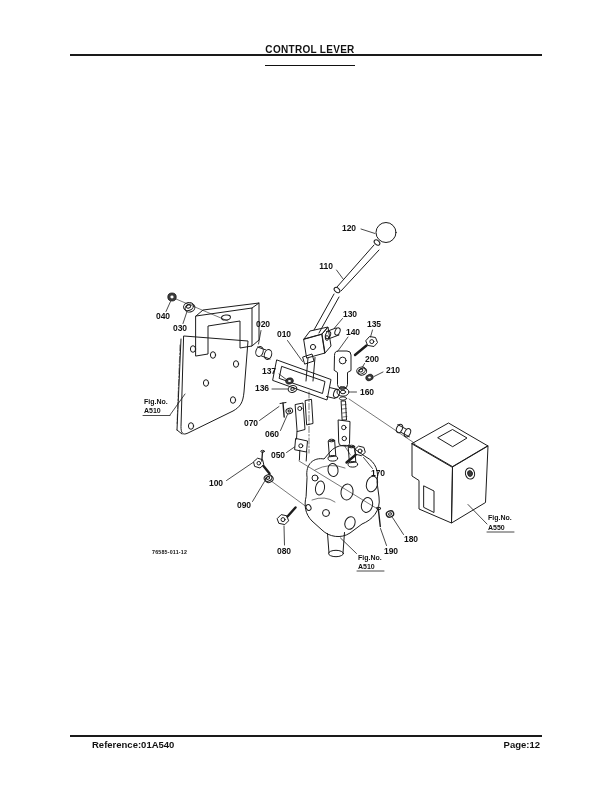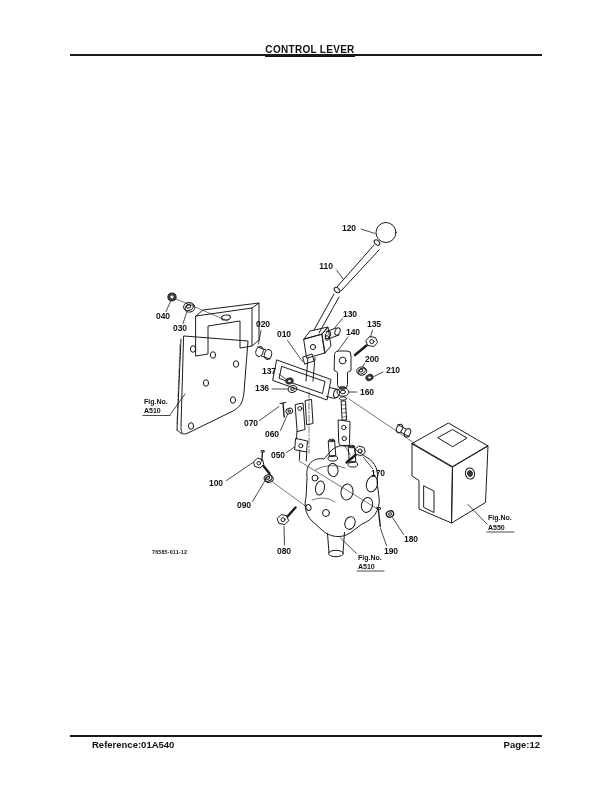--- a/index.html
+++ b/index.html
@@ -2,21 +2,21 @@
 <html><head>
 <meta charset="utf-8">
 <style>
   html,body{margin:0;padding:0;}
   body{
     width:612px;height:792px;position:relative;overflow:hidden;
     background:#ffffff;font-family:"Liberation Sans",sans-serif;color:#111;
   }
   .hdr{position:absolute;top:39px;left:72px;width:468px;text-align:center;}
   .hdr .title{display:inline-block;font-weight:bold;font-size:10px;letter-spacing:.3px;
-    border-bottom:1.4px solid #111;padding-bottom:1px;margin-left:8px;}
+    border-bottom:1.4px solid #111;padding-bottom:10px;margin-left:8px;}
   .hdr-rule{position:absolute;top:54px;left:70px;width:472px;border-top:2px solid #1a1a1a;}
   .ftr-rule{position:absolute;top:735px;left:70px;width:472px;border-top:2px solid #1a1a1a;}
   .ftr-ref{position:absolute;top:739px;left:72px;font-weight:bold;font-size:9.5px;padding-left:20px;}
   .ftr-page{position:absolute;top:739px;right:72px;font-weight:bold;font-size:9.5px;text-align:center;}
   svg.diagram{position:absolute;top:0;left:0;}
   svg .ln{stroke:#1c1c1c;fill:none;stroke-width:1;stroke-linecap:round;stroke-linejoin:round;}
   svg .thin{stroke-width:.6;}
   svg .ld{stroke-width:.8;}
   svg .thk{stroke-width:2.4;}
   svg .dk{fill:#3b3b3b;stroke:#1c1c1c;stroke-width:.8;}

